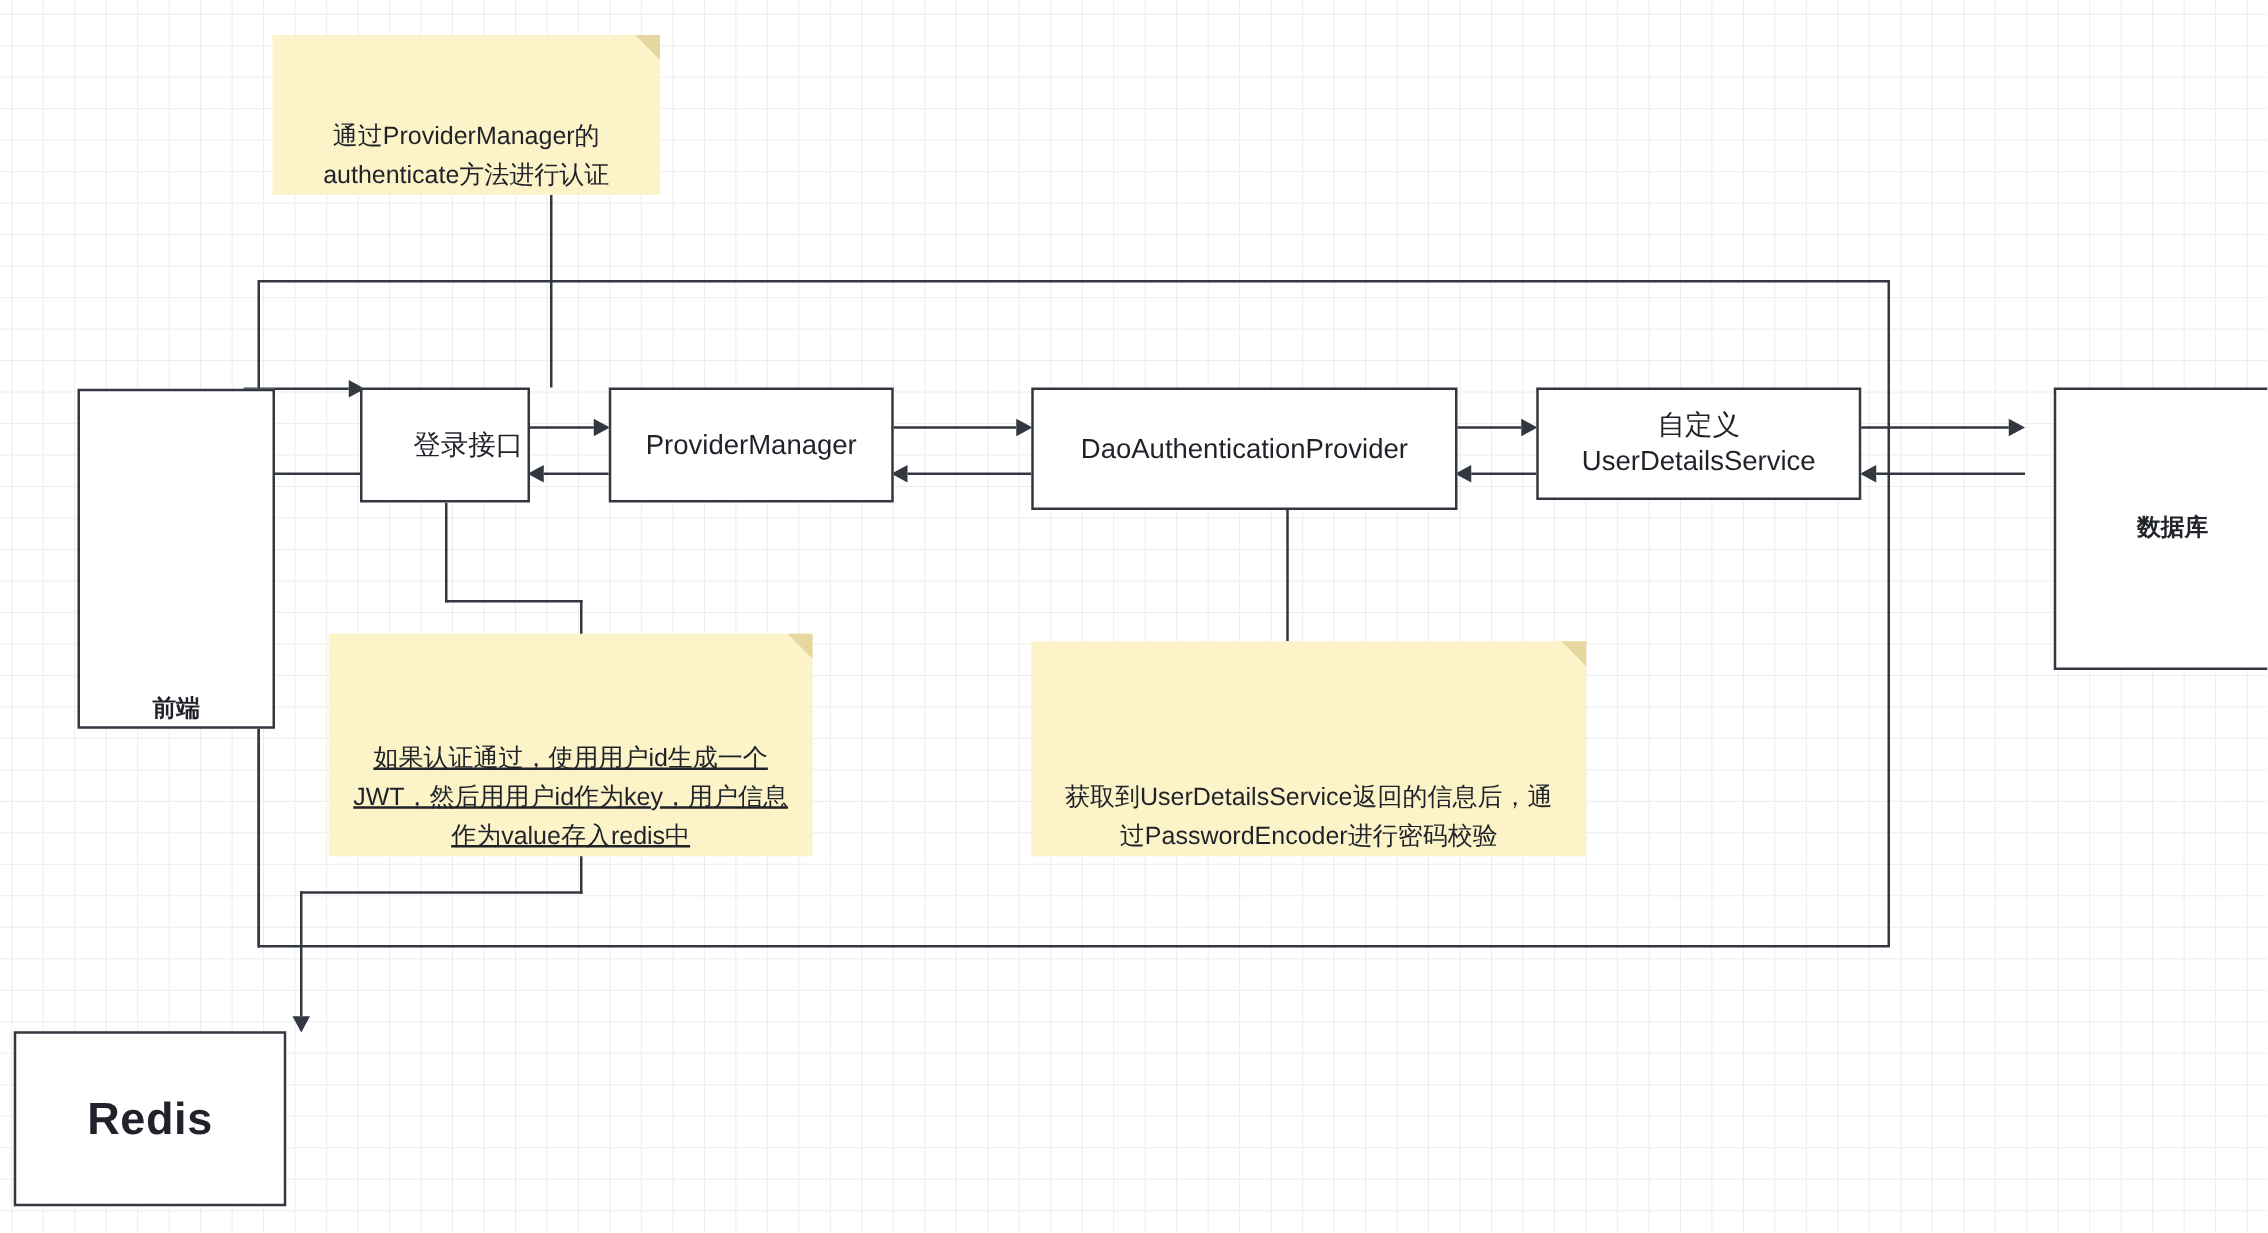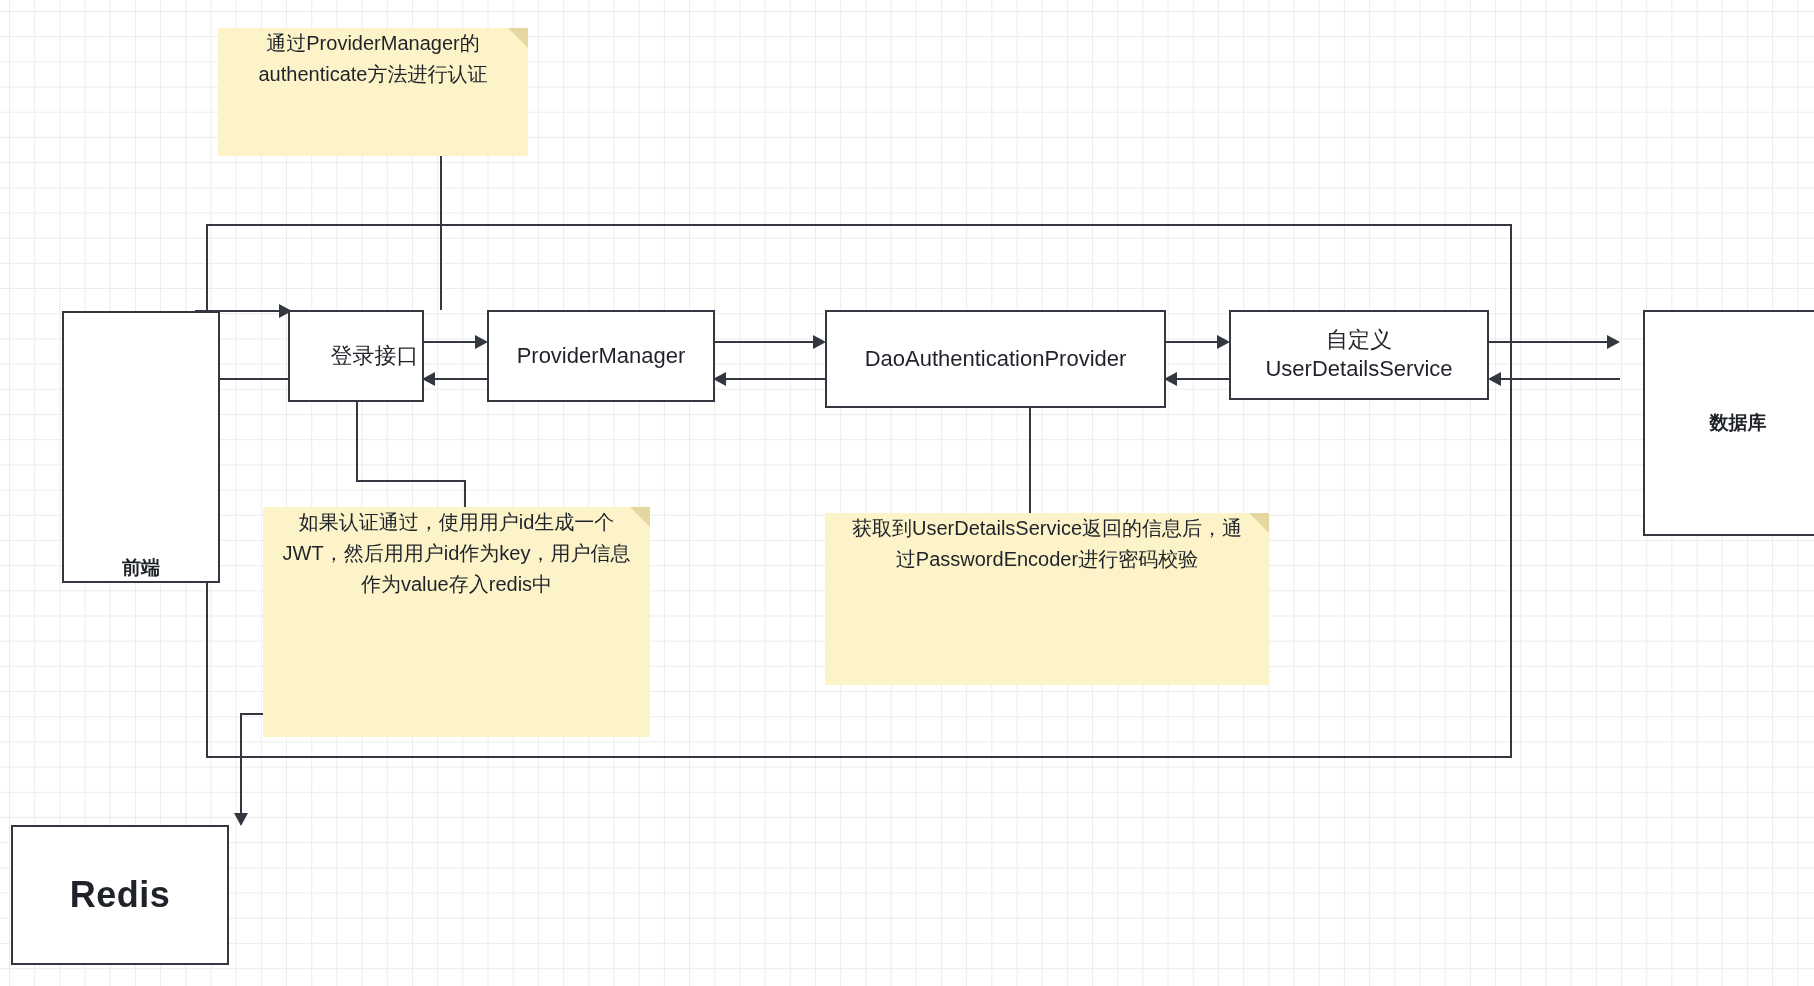--- a/index.html
+++ b/index.html
@@ -57,21 +57,21 @@
     z-index: 2;
     white-space: nowrap;
   }
 
   
   .note {
     position: absolute;
     box-sizing: border-box;
     background: #fcf3c8;
     display: flex;
-    align-items: flex-start;
+    align-items: flex-end;
     justify-content: center;
     text-align: center;
     font-size: 20px;
     color: #1f2229;
     line-height: 1.55;
     padding: 0 14px;
     z-index: 4;
   }
   .note .note-text { white-space: pre-line; display: block; }
   .note .fold {
@@ -193,21 +193,21 @@
   <div class="node node-bigbold" style="left:11px; top:825px; width:218px; height:140px;">
     <span class="label">Redis</span>
   </div>
 
   <div class="note" style="left:218px; top:28px; width:310px; height:128px;">
     <span class="fold"></span>
     <span class="note-text">通过ProviderManager的
 authenticate方法进行认证</span>
   </div>
 
-  <div class="note" style="left:263px; top:507px; width:387px; height:230px;">
+  <div class="note" style="left:263px; top:507px; width:387px; height:178px;text-decoration:underline;">
     <span class="fold"></span>
     <span class="note-text">如果认证通过，使用用户id生成一个
 JWT，然后用用户id作为key，用户信息
 作为value存入redis中</span>
   </div>
 
   <div class="note" style="left:825px; top:513px; width:444px; height:172px;">
     <span class="fold"></span>
     <span class="note-text">获取到UserDetailsService返回的信息后，通
 过PasswordEncoder进行密码校验</span>

